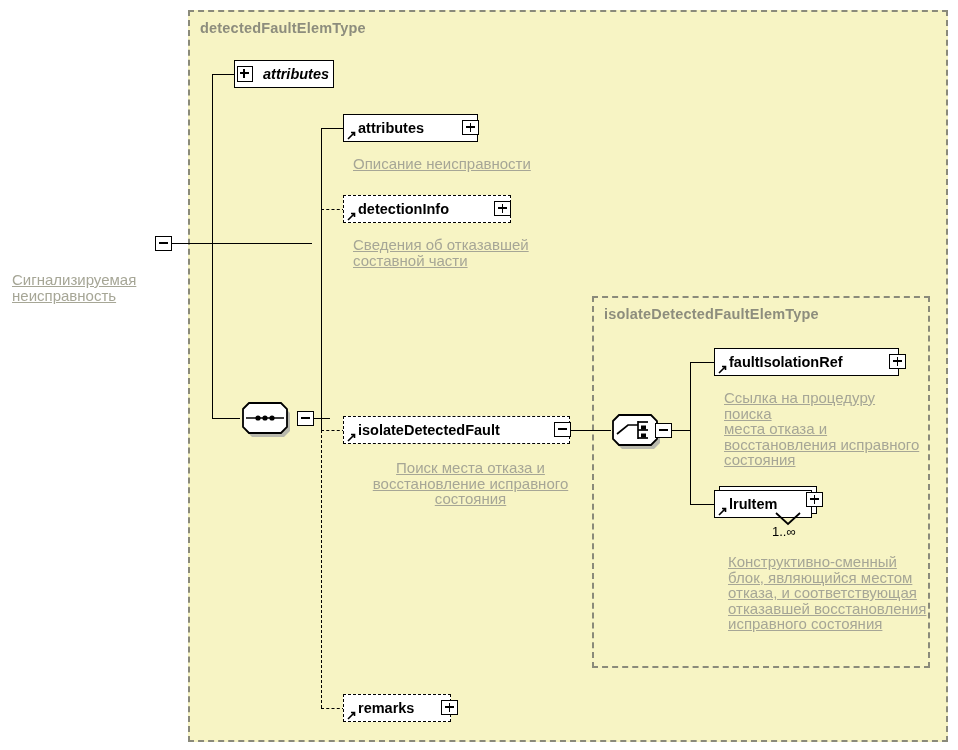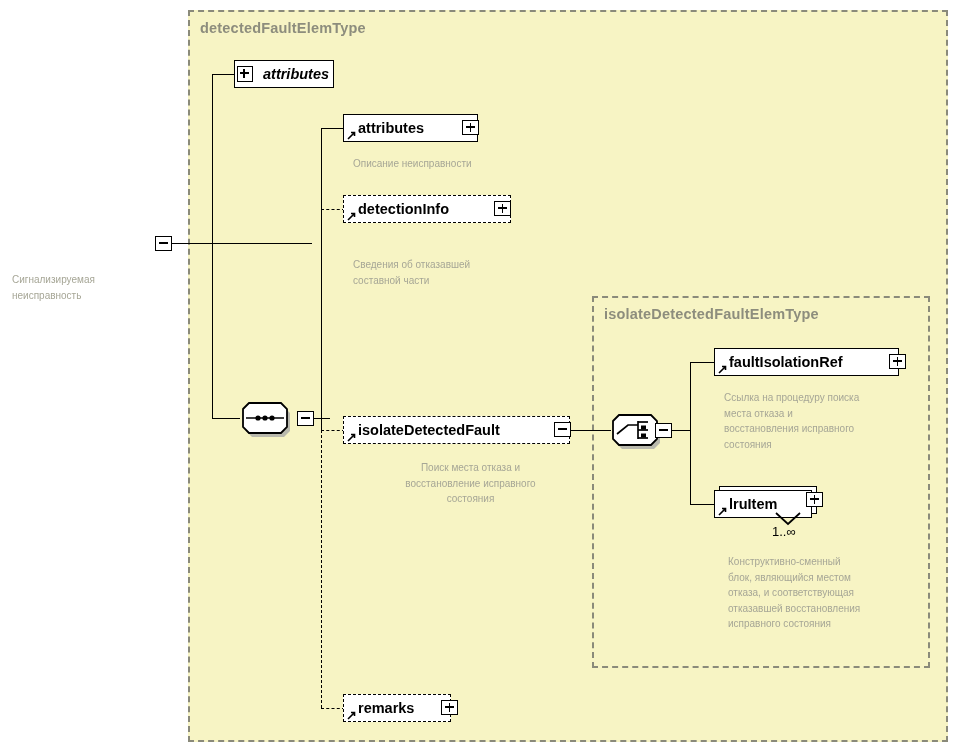--- a/index.html
+++ b/index.html
@@ -44,21 +44,21 @@
 
   
   .exp-out{position:absolute;width:17px;height:15px;border:1.6px solid #000;background:#fff;box-sizing:border-box;}
   .exp-out::before{content:"";position:absolute;left:3px;top:5.2px;width:9px;height:1.6px;background:#000;}
   .exp-out.plus::after{content:"";position:absolute;left:6.5px;top:2px;width:1.6px;height:9px;background:#000;}
 
   
   .stack{position:absolute;box-sizing:border-box;background:#fff;border:1.6px solid #000;height:28px;}
 
   
-  .desc{position:absolute;color:#a6a696;font-size:10px;line-height:15.5px;white-space:pre-line;}
+  .desc{position:absolute;color:#a6a696;font-size:15px;line-height:15.5px;white-space:pre-line;text-decoration:underline;}
   .mult{position:absolute;color:#000;font-size:13px;font-weight:normal;}
 
   
   .comp{position:absolute;width:60px;height:34px;}
   .comp svg{display:block;overflow:visible;}
 </style>
 </head>
 <body>
 
 <div id="canvas">
@@ -119,21 +119,21 @@
 
   <div class="node dashed shadow" style="left:343px;top:195px;width:168px;">
     <span class="refarrow">
       <svg width="9" height="9" viewBox="0 0 9 9">
           <path d="M1 8 L7.5 1.5 M4 1.5 L7.5 1.5 L7.5 5" stroke="#000" stroke-width="1.6" fill="none"></path>
         </svg>
     </span>
     <span class="nm">detectionInfo</span>
   </div>
   <div class="exp-out plus" style="left:494px;top:201px;"></div>
-  <div class="desc" style="left:353px;top:237px;width:230px;margin-top:20px;">Сведения об отказавшей
+  <div class="desc" style="left:353px;top:237px;width:230px;">Сведения об отказавшей
 составной части</div>
 
   <div class="node dashed shadow" style="left:343px;top:416px;width:227px;">
     <span class="refarrow">
       <svg width="9" height="9" viewBox="0 0 9 9">
           <path d="M1 8 L7.5 1.5 M4 1.5 L7.5 1.5 L7.5 5" stroke="#000" stroke-width="1.6" fill="none"></path>
         </svg>
     </span>
     <span class="nm">isolateDetectedFault</span>
   </div>

